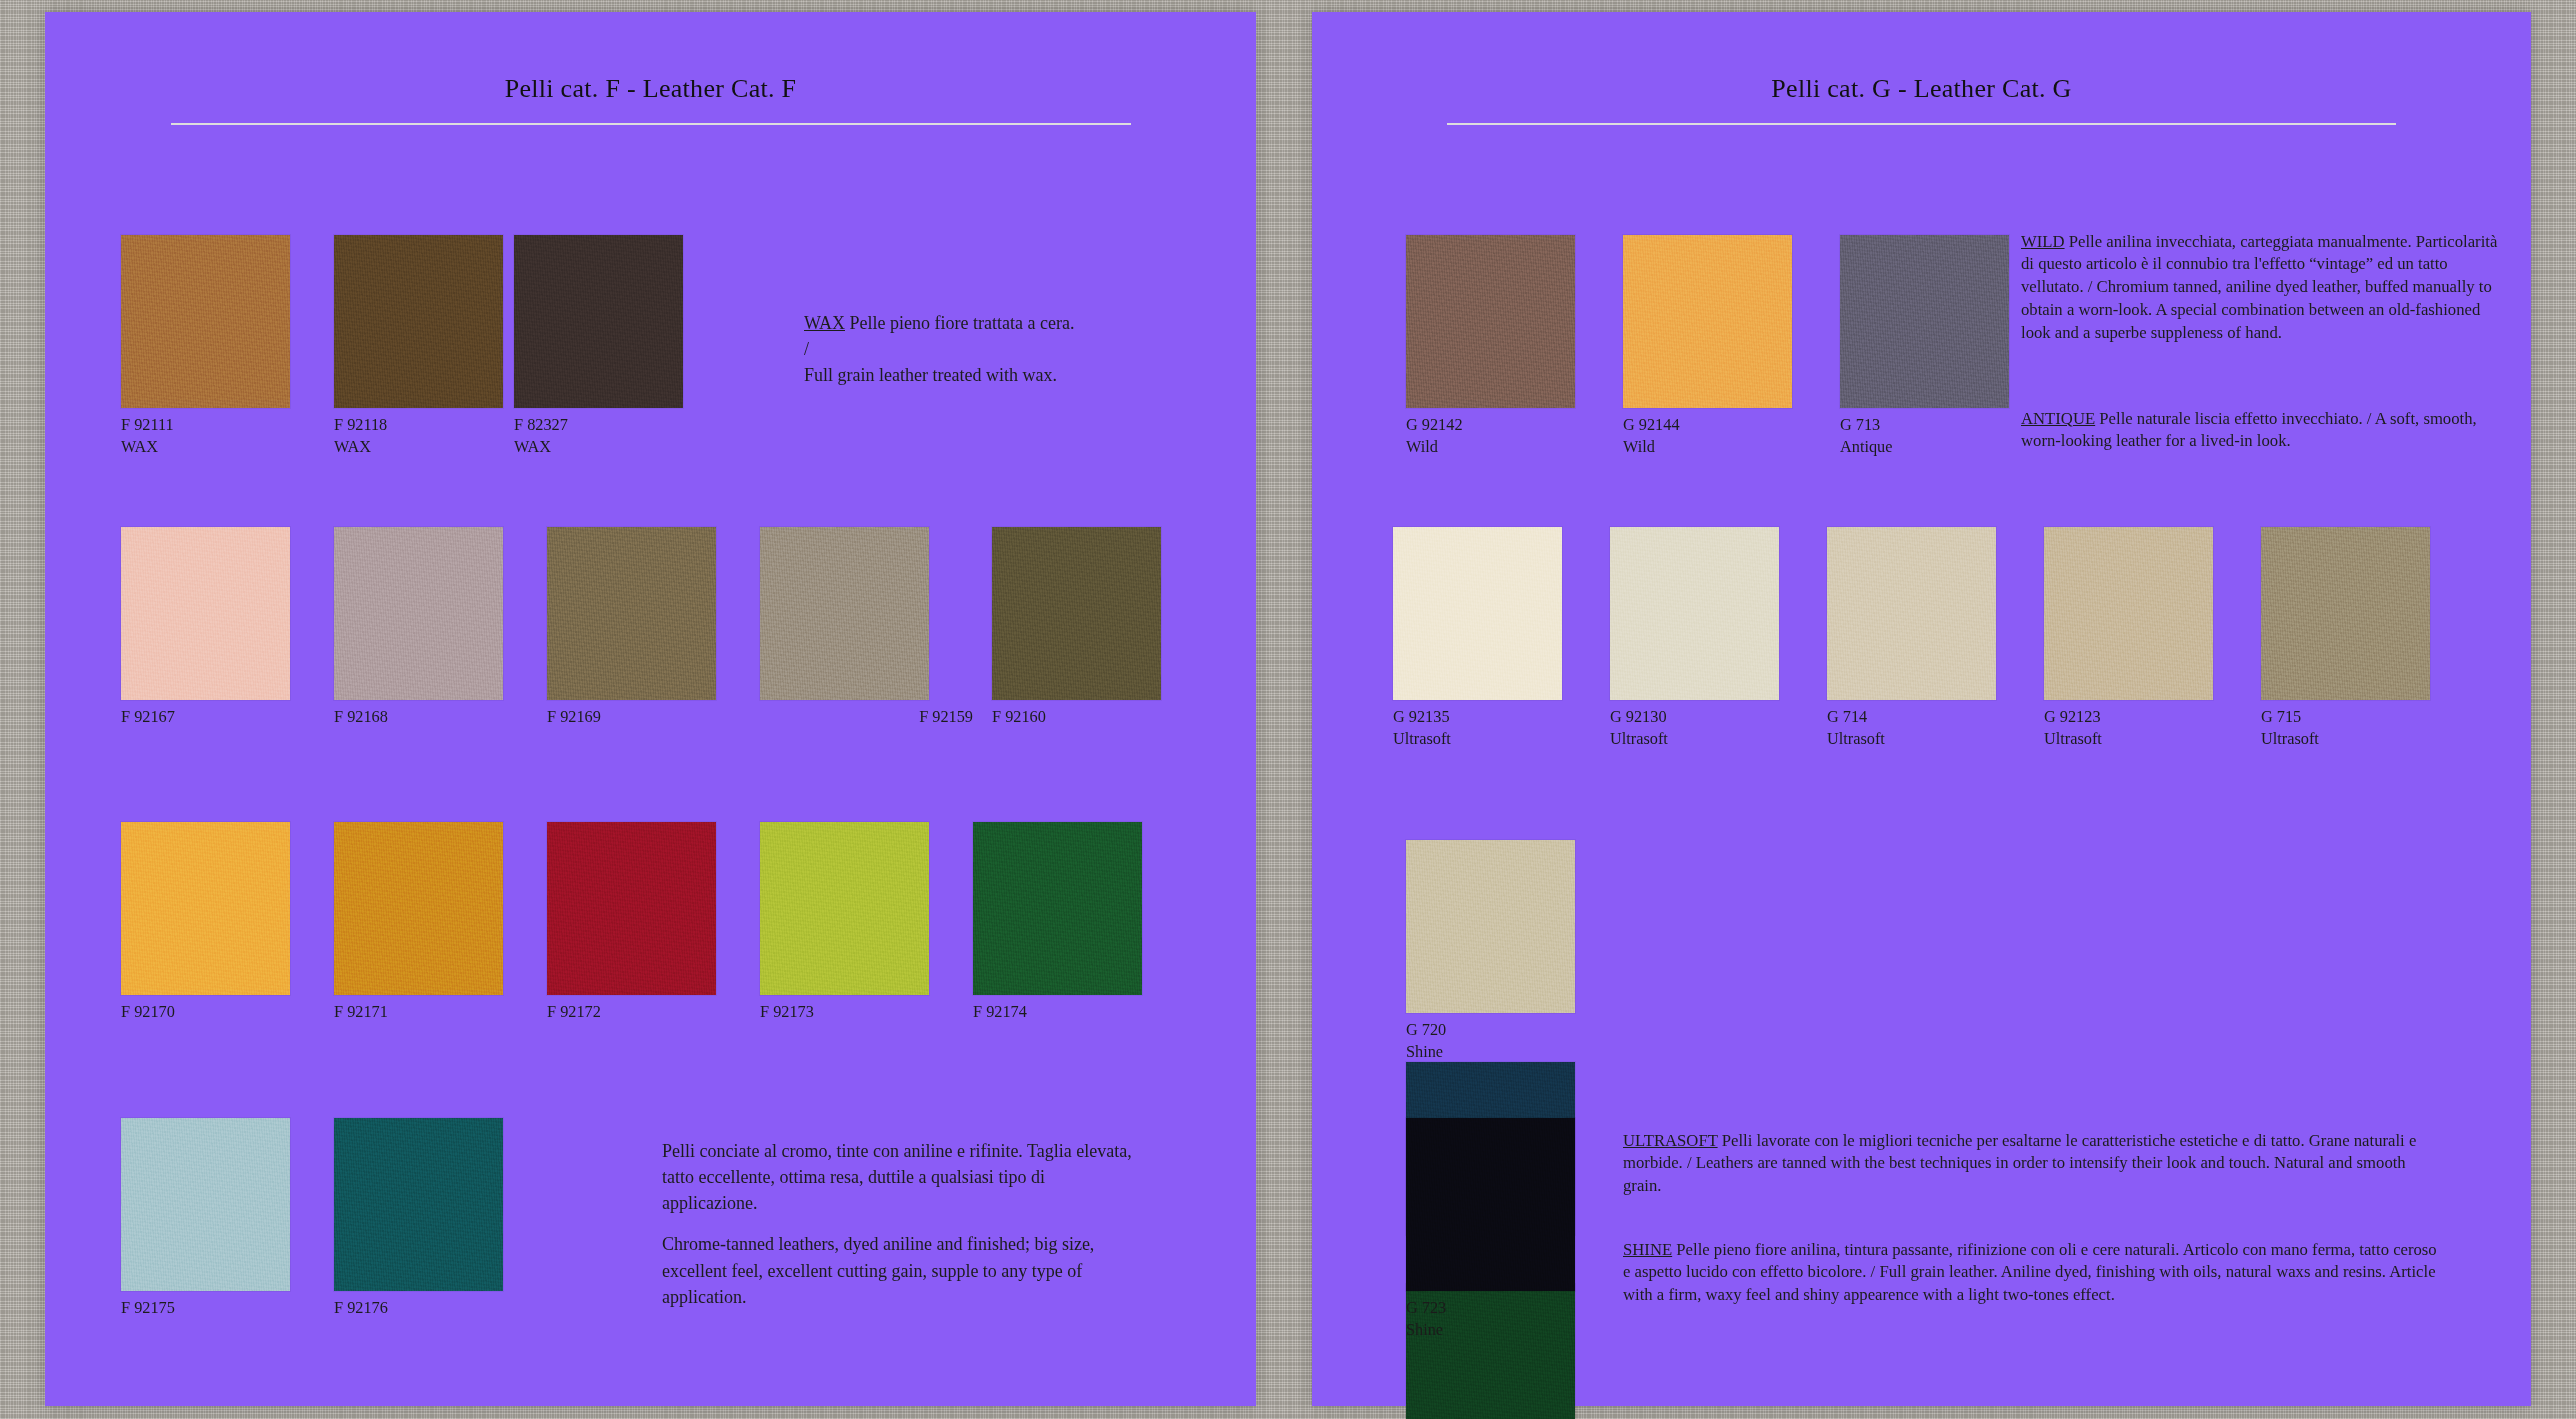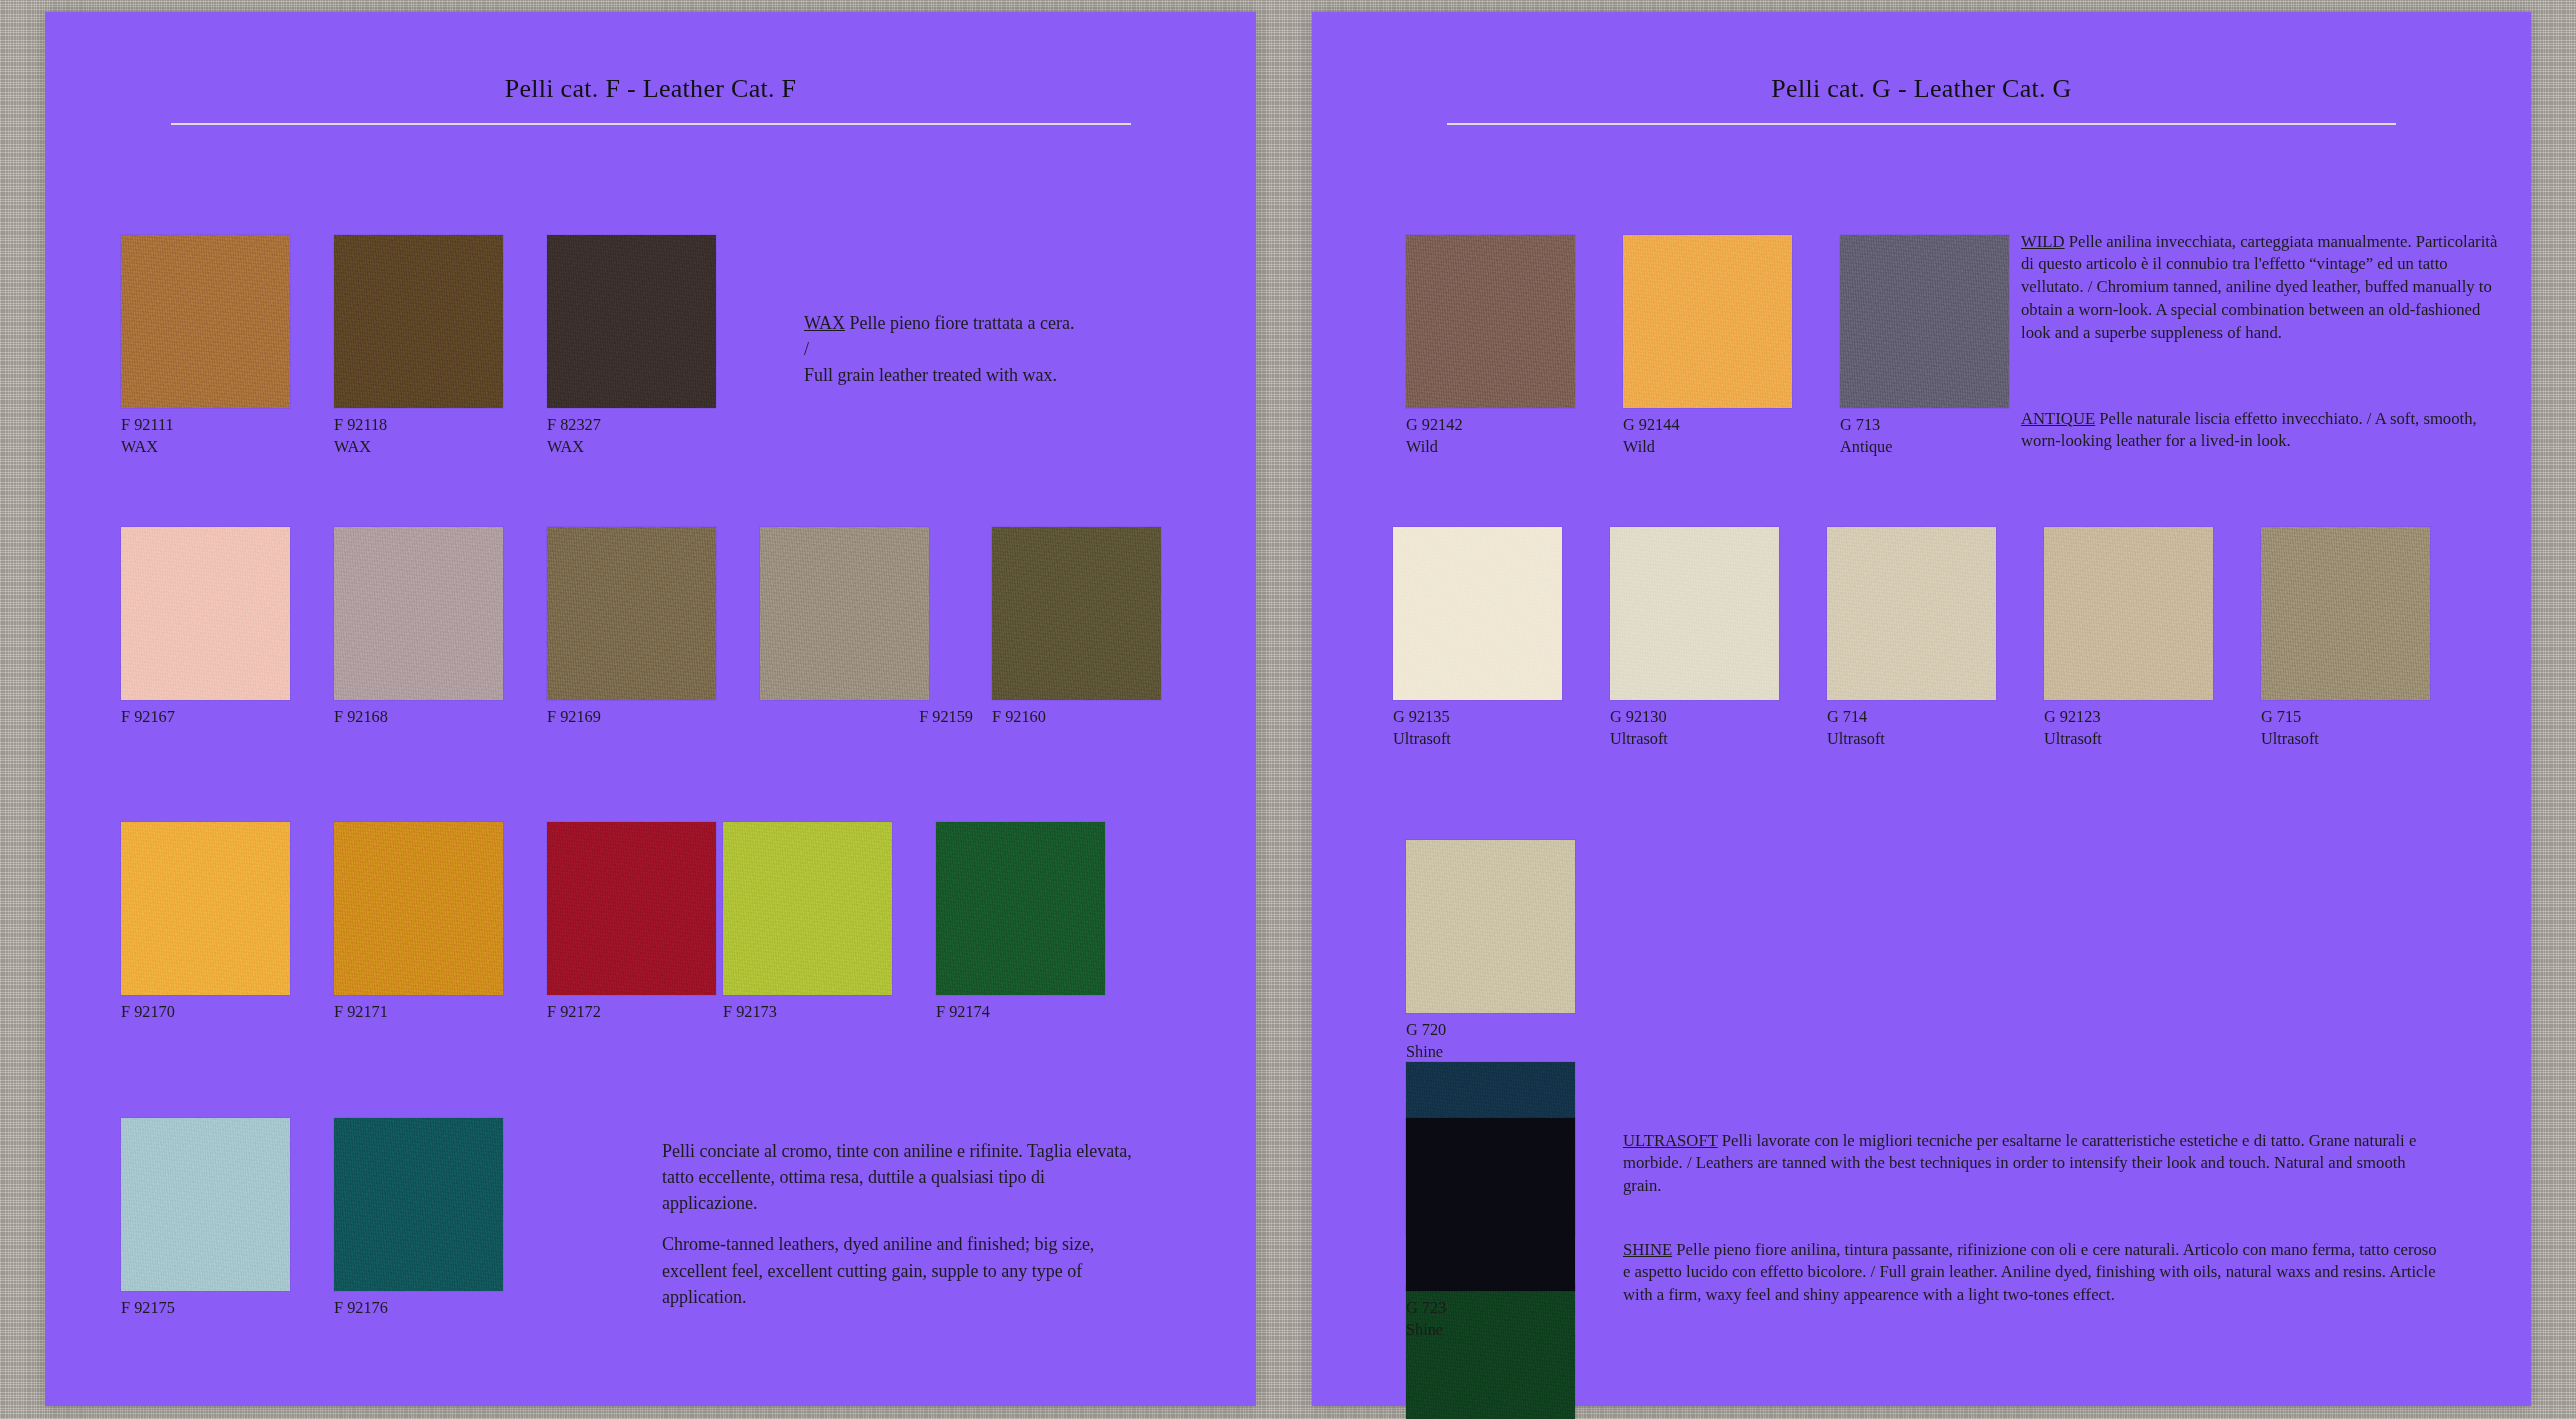--- a/index.html
+++ b/index.html
@@ -114,21 +114,21 @@
     <div class="title-rule"></div>
 
     <div class="rows">
 
       <div class="swatch-row" style="left:76px; top:110px;">
         <div class="swatch-cell" style="width:213px;">
           <div class="chip" style="width:169px;height:173px;background-color:#a8703a;"></div>
           <div class="chip-label">F 92111</div>
           <div class="chip-label" style="margin-top:1.7px;">WAX</div>
         </div>
-        <div class="swatch-cell" style="width:213px;">
+        <div class="swatch-cell" style="width:180px;">
           <div class="chip" style="width:169px;height:173px;background-color:#5c4426;"></div>
           <div class="chip-label">F 92118</div>
           <div class="chip-label" style="margin-top:1.7px;">WAX</div>
         </div>
         <div class="swatch-cell" style="width:213px;">
           <div class="chip" style="width:169px;height:173px;background-color:#3b2f2c;"></div>
           <div class="chip-label">F 82327</div>
           <div class="chip-label" style="margin-top:1.7px;">WAX</div>
         </div>
       </div>
@@ -166,21 +166,21 @@
 
       <div class="swatch-row" style="left:76px; top:697px;">
         <div class="swatch-cell" style="width:213px;">
           <div class="chip" style="width:169px;height:173px;background-color:#efae3c;"></div>
           <div class="chip-label">F 92170</div>
         </div>
         <div class="swatch-cell" style="width:213px;">
           <div class="chip" style="width:169px;height:173px;background-color:#cf8c1c;"></div>
           <div class="chip-label">F 92171</div>
         </div>
-        <div class="swatch-cell" style="width:176px;">
+        <div class="swatch-cell" style="width:213px;">
           <div class="chip" style="width:169px;height:173px;background-color:#9c1226;"></div>
           <div class="chip-label">F 92172</div>
         </div>
         <div class="swatch-cell" style="width:213px;">
           <div class="chip" style="width:169px;height:173px;background-color:#b0c135;"></div>
           <div class="chip-label">F 92173</div>
         </div>
         <div class="swatch-cell" style="width:213px;">
           <div class="chip" style="width:169px;height:173px;background-color:#18582a;"></div>
           <div class="chip-label">F 92174</div>

